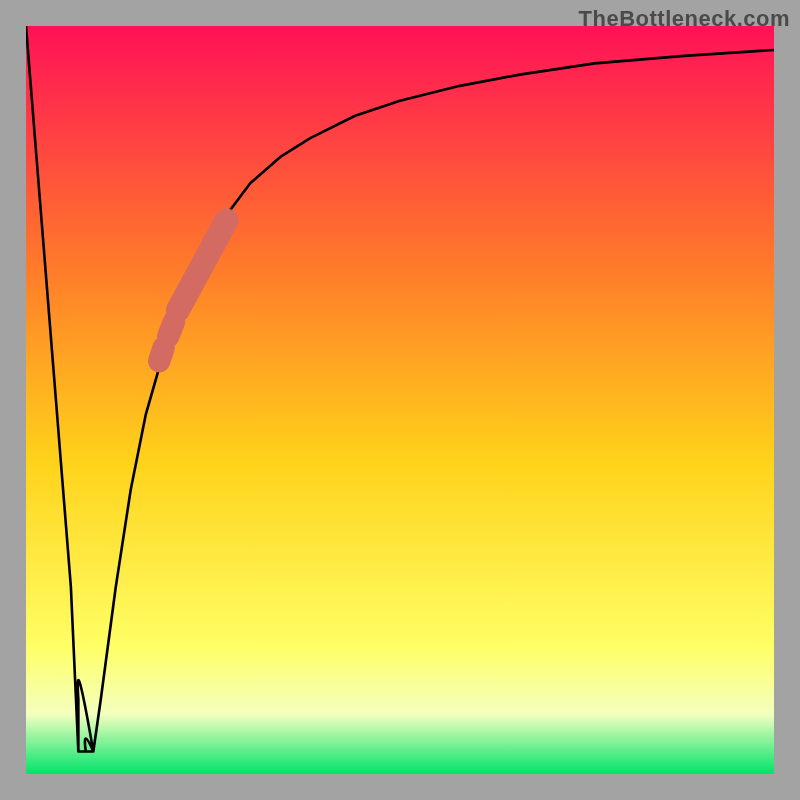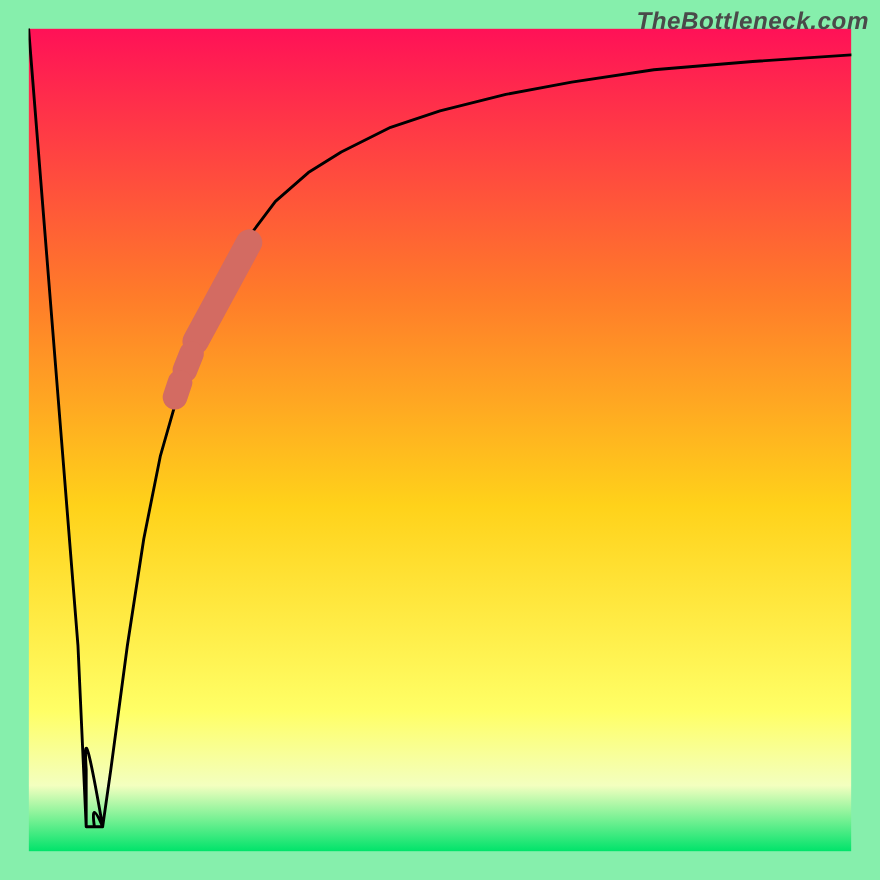--- a/index.html
+++ b/index.html
@@ -8,22 +8,21 @@
     background: #000;
     width: 800px;
     height: 800px;
     overflow: hidden;
     font-family: Arial, Helvetica, sans-serif;
   }
   .frame {
     position: relative;
     width: 800px;
     height: 800px;
-    background: #86efac;
-    font-style: italic;
+    background: #a3a3a3;
   }
   .plot-area {
     position: absolute;
     left: 26px;
     top: 26px;
     width: 748px;
     height: 748px;
   }
   .plot-area svg {
     display: block;

